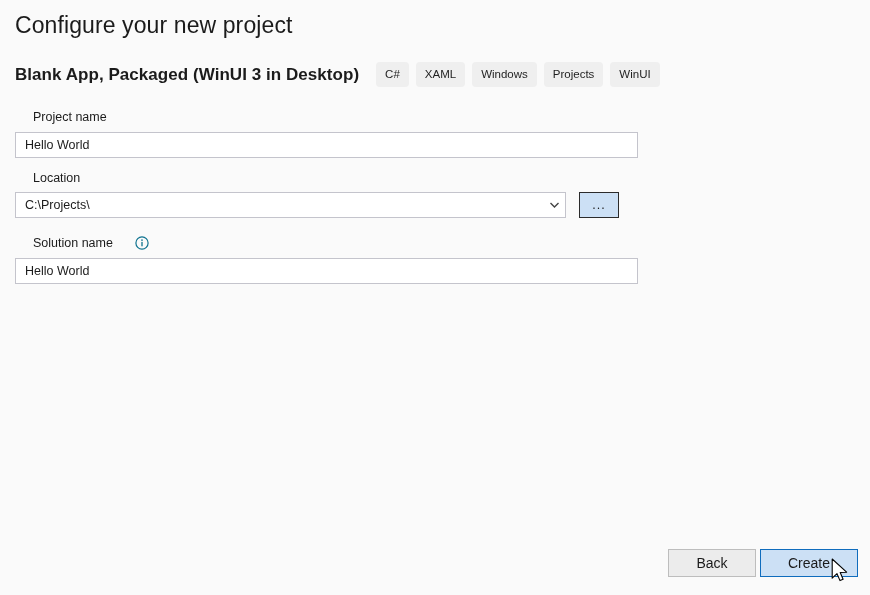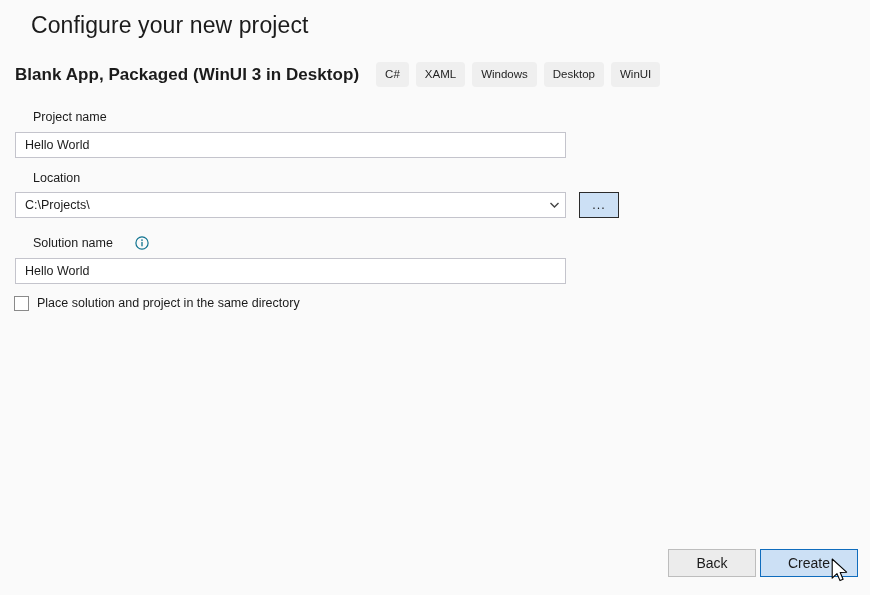--- a/index.html
+++ b/index.html
@@ -27,21 +27,20 @@
   .page-title {
     position: absolute;
     left: 15px;
     top: 10px;
     font-size: 23px;
     font-weight: 400;
     line-height: 30px;
     color: #1b1b1b;
     letter-spacing: .1px;
     white-space: nowrap;
-    margin-left: 16px;
   }
 
   
   .subtitle-row {
     position: absolute;
     left: 15px;
     top: 62px;
     display: flex;
     align-items: center;
     gap: 0;
@@ -79,21 +78,21 @@
     color: #1b1b1b;
     white-space: nowrap;
   }
   .label-project-name { top: 109px; }
   .label-location     { top: 170px; }
   .label-solution-name{ top: 235px; display: flex; align-items: center; gap: 22px; }
 
   .text-input {
     position: absolute;
     left: 15px;
-    width: 551px;
+    width: 623px;
     height: 26px;
     box-sizing: border-box;
     background: #ffffff;
     border: 1px solid #c4c4cc;
     font-family: "Liberation Sans", sans-serif;
     font-size: 12.5px;
     color: #1b1b1b;
     padding: 0 0 0 9px;
     line-height: 24px;
     outline: none;
@@ -233,21 +232,21 @@
 <div id="page">
 
   <div class="page-title">Configure your new project</div>
 
   <div class="subtitle-row">
     <span class="template-name">Blank App, Packaged (WinUI 3 in Desktop)</span>
     <span class="tag-list">
       <span class="tag">C#</span>
       <span class="tag">XAML</span>
       <span class="tag">Windows</span>
-      <span class="tag">Desktop</span>
+      <span class="tag">Projects</span>
       <span class="tag">WinUI</span>
     </span>
   </div>
 
   <label class="field-label label-project-name">Project name</label>
   <input class="text-input input-project-name" type="text" value="Hello World" style="">
 
   <label class="field-label label-location">Location</label>
   <div class="combo">
     <span class="combo-value">C:\Projects\</span>
@@ -264,24 +263,20 @@
     <span class="info-icon">
       <svg width="14" height="14" viewBox="0 0 14 14" aria-hidden="true">
         <circle cx="7" cy="7" r="6.1" fill="none" stroke="#0f7390" stroke-width="1.2"></circle>
         <circle cx="7" cy="4.1" r="0.85" fill="#0f7390"></circle>
         <rect x="6.35" y="5.9" width="1.3" height="4.4" fill="#0f7390"></rect>
       </svg>
     </span>
   </label>
   <input class="text-input input-solution-name" type="text" value="Hello World" style="">
 
-  <div class="checkbox-row">
-    <span class="checkbox-box"></span>
-    <span class="checkbox-label">Place solution and project in the same directory</span>
-  </div>
 
   <button class="btn btn-back">Back</button>
   <button class="btn btn-create">Create</button>
 
   <div class="cursor">
     <svg width="20" height="28" viewBox="0 0 20 28" aria-hidden="true">
       <path d="M1.2 1 L1.2 20.2 L6.0 15.7 L9.0 22.6 L12.1 21.2 L9.2 14.5 L15.6 14.2 Z" fill="#ffffff" stroke="#000000" stroke-width="1.1" stroke-linejoin="round"></path>
     </svg>
   </div>
 

